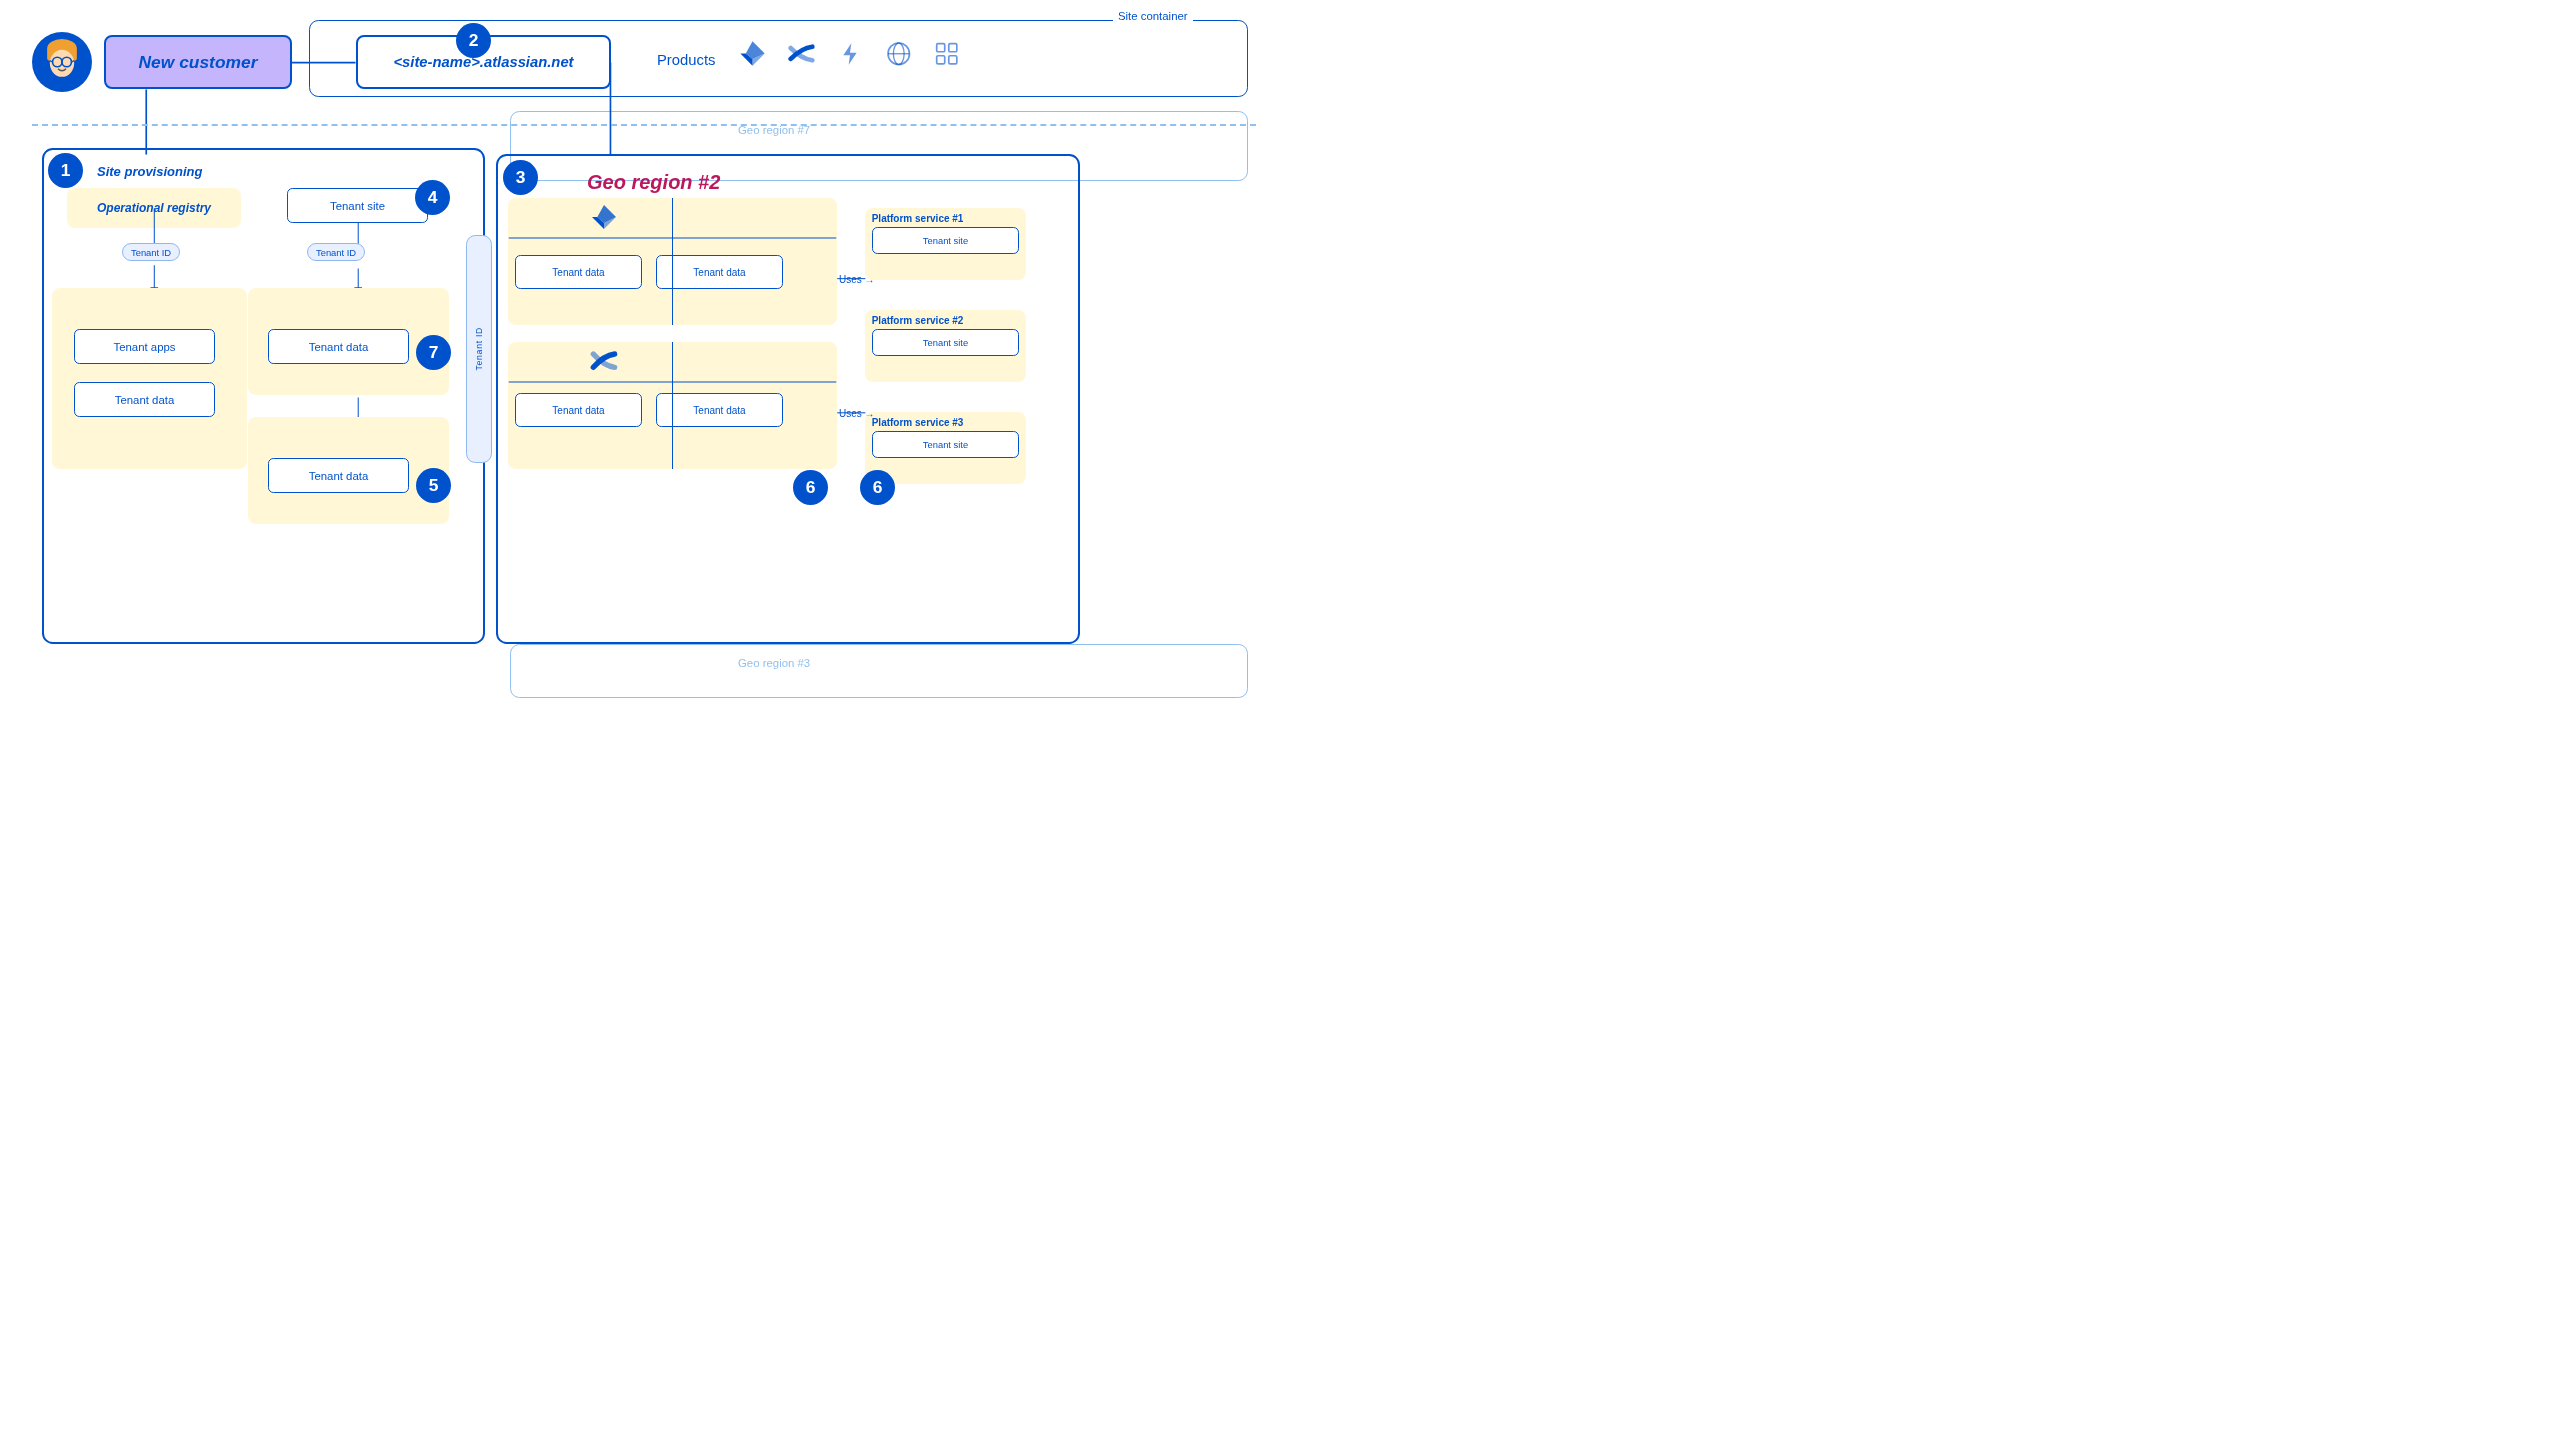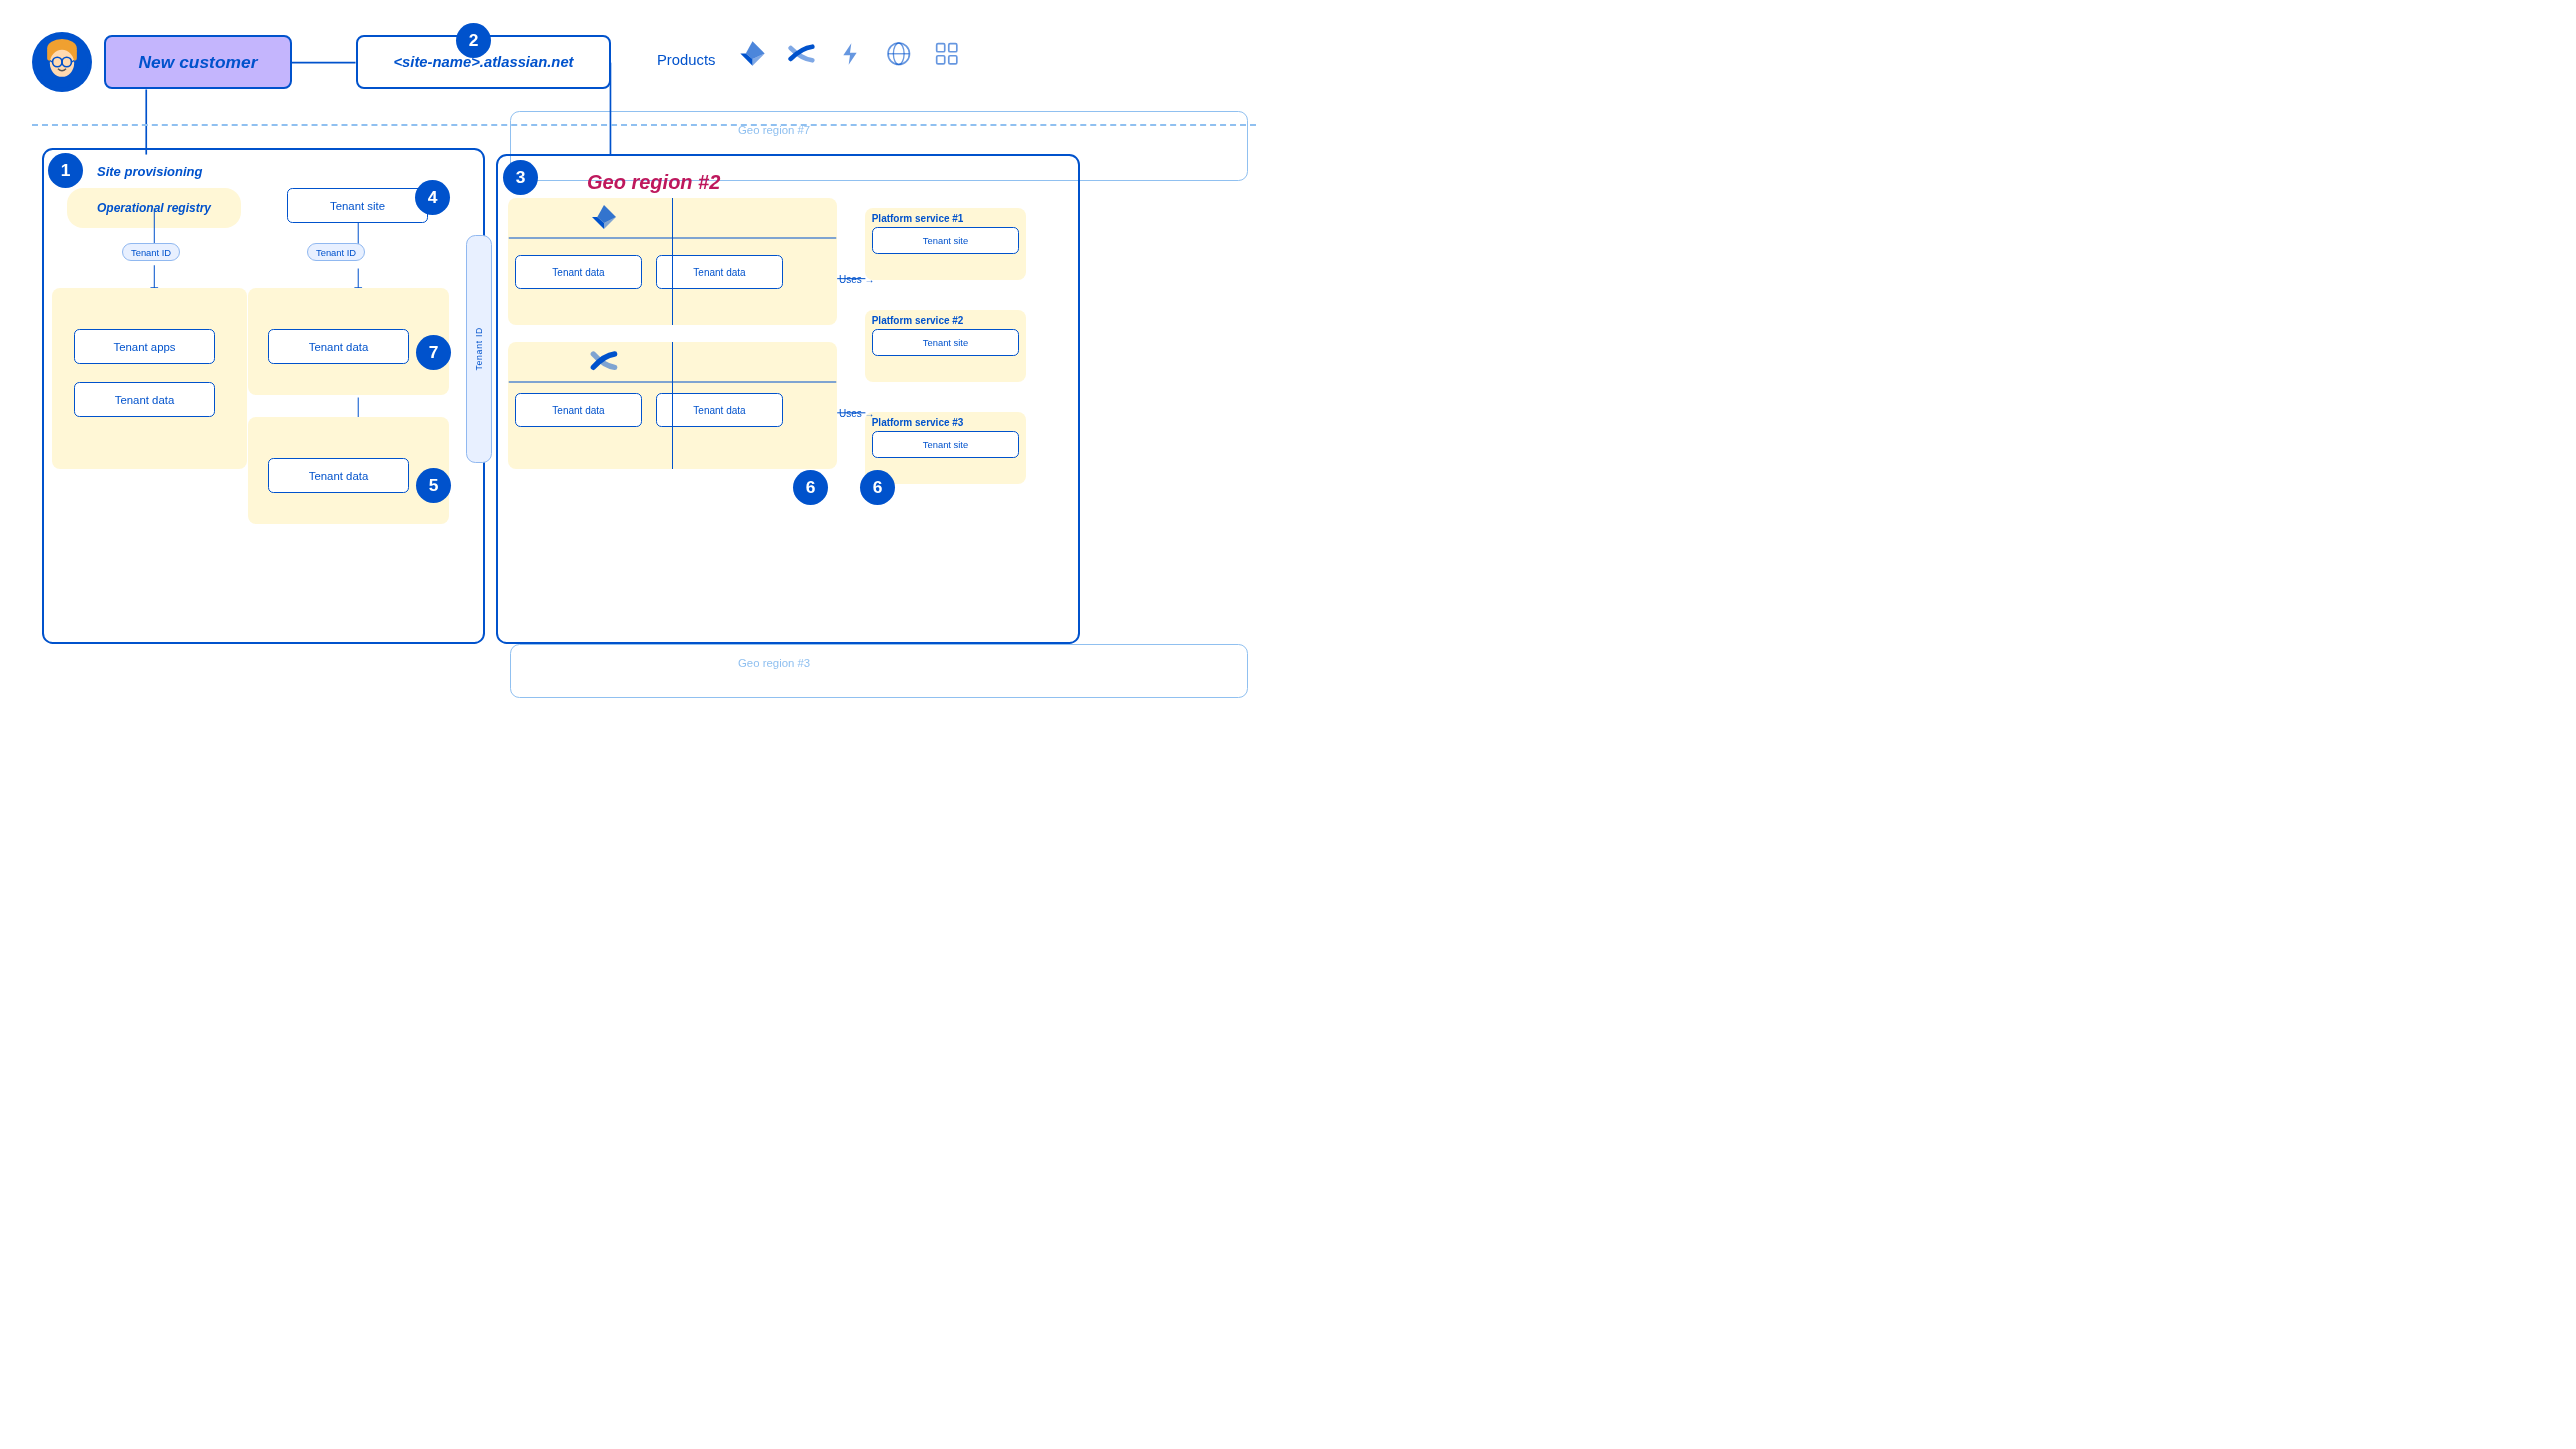--- a/index.html
+++ b/index.html
@@ -176,21 +176,21 @@
       color: #0052CC;
     }
 
     
     .op-registry-box {
       position: absolute;
       top: 188px;
       left: 67px;
       width: 174px;
       height: 40px;
-      border-radius: 16px;
+      border-radius: 8px;
       background: #FFF7D6;
       display: flex;
       align-items: center;
       justify-content: center;
       font-size: 12px;
       font-style: italic;
       font-weight: 600;
       color: #0052CC;
     }
 
@@ -609,20 +609,23 @@
   </div>
 
   <div class="num-circle" style="top:153px; left:48px;">
     <span>1</span>
   </div>
 
   <div class="num-circle" style="top:23px; left:456px;">
     <span>2</span>
   </div>
 
+  <div class="site-container">
+    <span class="site-container-label">Site container</span>
+  </div>
 
   <div class="url-box">
     <span>&lt;site-name&gt;.atlassian.net</span>
   </div>
 
   <div class="products-label">Products</div>
 
   <div class="product-icons">
 
     <div class="product-icon">

